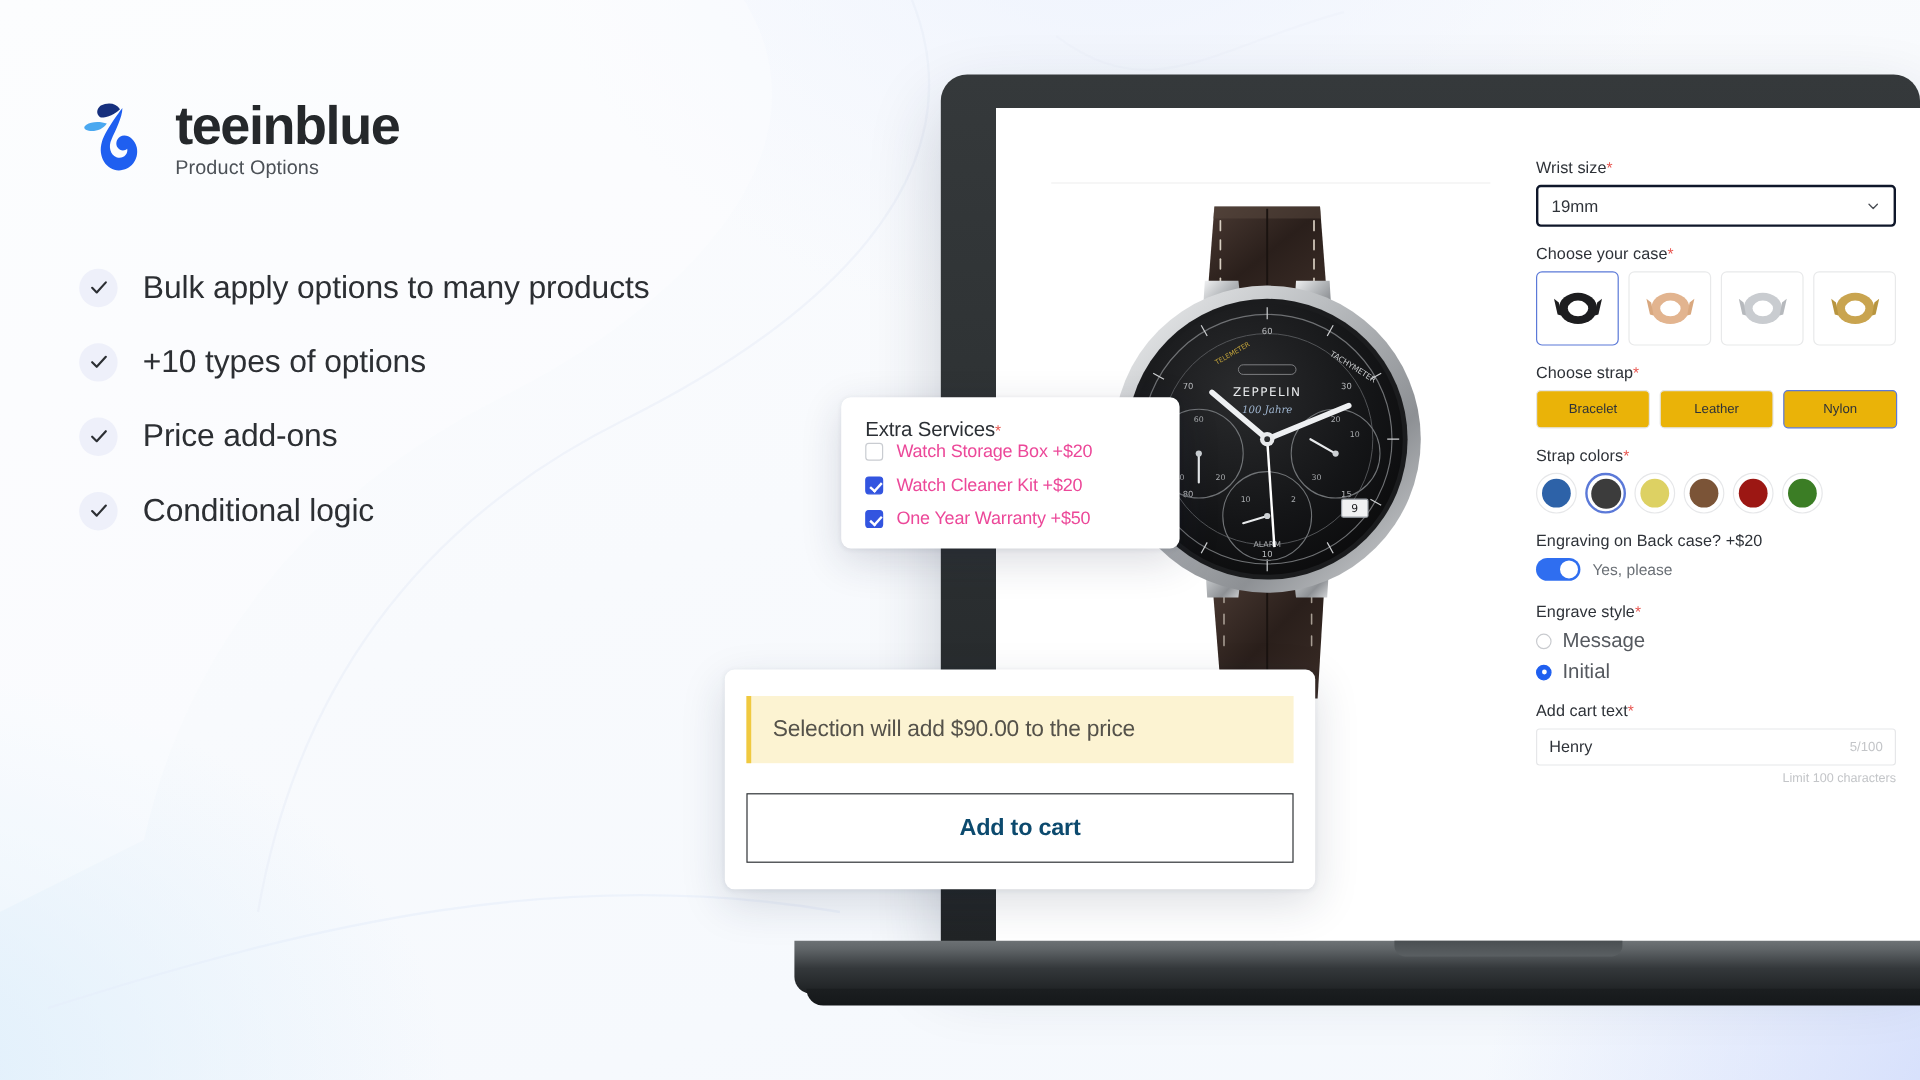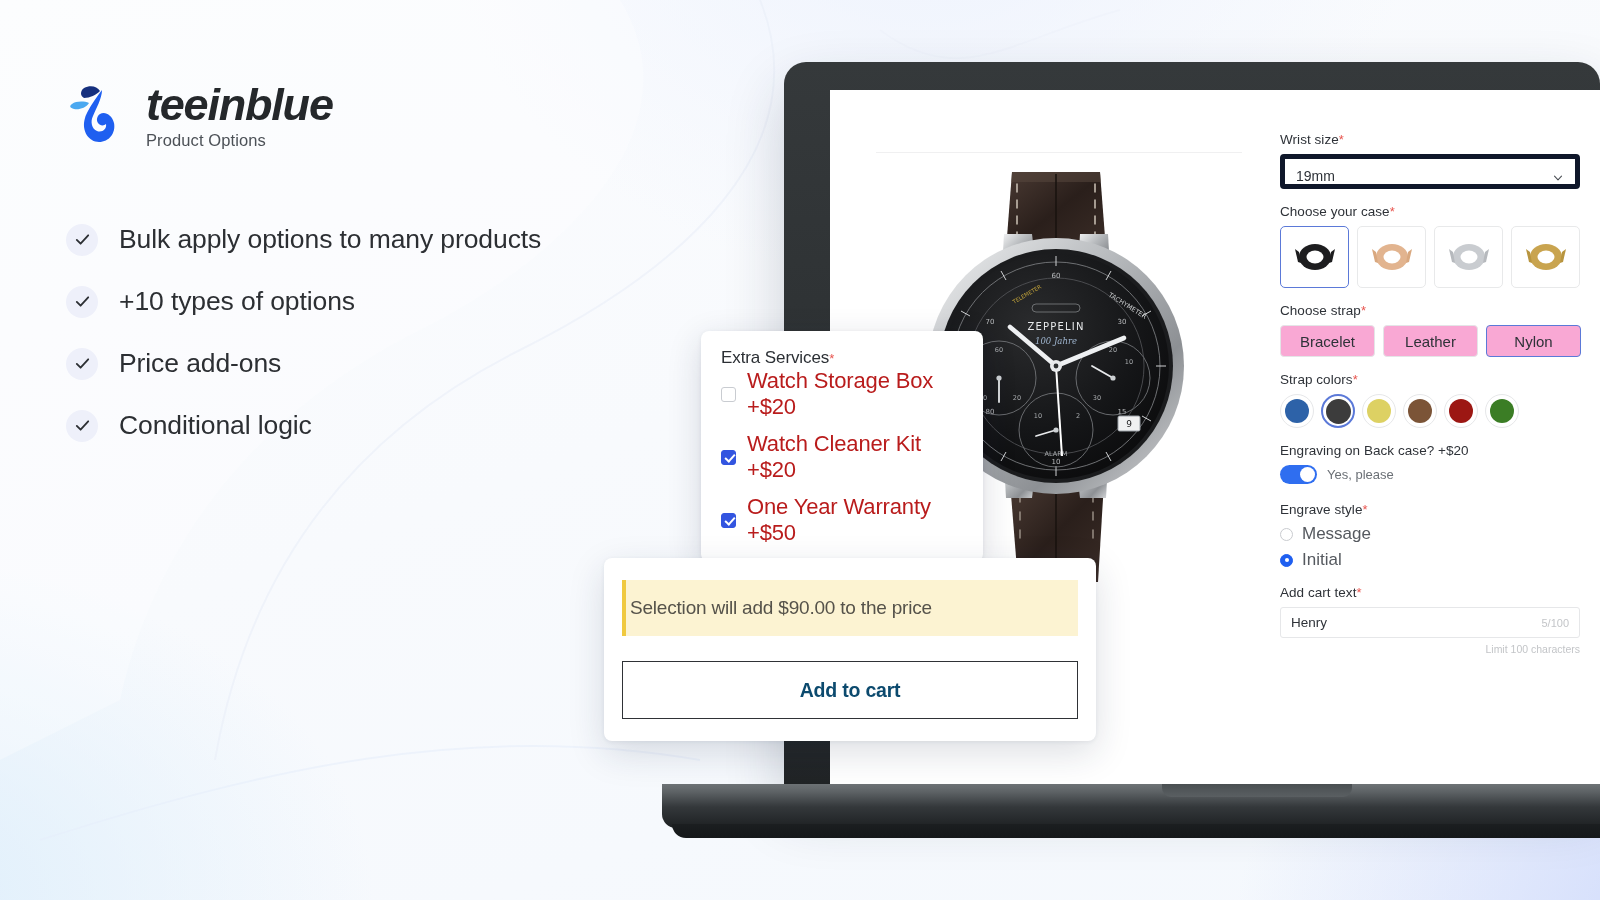--- a/index.html
+++ b/index.html
@@ -28,21 +28,21 @@
   #left-col {
     position: absolute; left: 66px; top: 80px; width: 620px; z-index: 6;
   }
 
   
   #brand { display: flex; align-items: center; gap: 14px; }
   #brand-mark { width: 66px; height: 62px; flex: 0 0 auto; }
   #brand-text { padding-top: 2px; }
   #brand-name {
     font-size: 45px; font-weight: 700; color: #25282b;
-    letter-spacing: -1.2px; line-height: 1.02; font-style: italic;
+    letter-spacing: -1.2px; line-height: 1.02;
   }
   #brand-tagline {
     font-size: 16.5px; color: #4c5157; letter-spacing: .1px;
     margin-top: 3px; font-weight: 400;
   }
 
   
   #headline { margin-top: 114px; }
   .headline-line {
     font-size: 62px; font-weight: 700; letter-spacing: -.6px;
@@ -119,43 +119,43 @@
     width: 340px; padding: 42px 18px 0 0;
     position: relative;
   }
   .opt-label {
     font-size: 13.5px; color: #2e3238; font-weight: 400;
     margin-bottom: 7px; letter-spacing: .05px;
   }
   .req { color: #e8554f; font-size: 13px; }
 
   .select-box {
-    width: 300px; height: 35px; border: 5px solid #0f172a; border-radius: 4px;
-    background: #fff; display: flex; align-items: flex-end;
+    width: 300px; height: 35px; border: 2px solid #0f172a; border-radius: 4px;
+    background: #fff; display: flex; align-items: center;
     padding: 0 11px; justify-content: space-between;
   }
   .select-value { font-size: 14px; color: #2e3238; }
   .chev { width: 12px; height: 12px; }
 
   .opt-group { margin-bottom: 15px; }
 
   
   .case-row { display: flex; gap: 8px; }
   .case-tile {
     width: 69px; height: 62px; border: 1px solid #e8e9ea; border-radius: 5px;
     background: #fff; display: flex; align-items: center; justify-content: center;
   }
   .case-tile.selected { border-color: #5b79d8; }
 
   
   .strap-row { display: flex; gap: 8px; }
   .strap-btn {
     width: 95px; height: 32px; border: 1px solid #e4e5e7; border-radius: 4px;
-    background: #f9a8d4; display: flex; align-items: center; justify-content: center;
-    font-size: 15px; color: #2e3238;
+    background: #eab308; display: flex; align-items: center; justify-content: center;
+    font-size: 11px; color: #2e3238;
   }
   .strap-btn.selected { border-color: #5b79d8; }
 
   
   .color-row { display: flex; gap: 7px; }
   .color-swatch {
     width: 34px; height: 34px; border-radius: 50%;
     border: 1px solid #e6e7e9; background: #fff;
     display: flex; align-items: center; justify-content: center;
   }
@@ -216,32 +216,32 @@
   .cbox {
     width: 15px; height: 15px; border-radius: 3px; border: 1px solid #c9ccd1;
     background: #fff; flex: 0 0 auto; position: relative;
   }
   .cbox.checked { background: #3355e0; border-color: #3355e0; }
   .cbox.checked::after {
     content: ""; position: absolute; left: 4.6px; top: 1.7px;
     width: 4px; height: 8px; border: solid #fff; border-width: 0 2px 2px 0;
     transform: rotate(42deg);
   }
-  .check-label { font-size: 22px; color: #b91c1c; letter-spacing: -.15px; }
+  .check-label { font-size: 15px; color: #ec4899; letter-spacing: -.15px; }
 
   
   #cart-card {
     position: absolute; left: 604px; top: 558px; width: 492px;
     background: #fff; border-radius: 8px;
     box-shadow: 0 12px 36px rgba(28,40,70,.15), 0 1px 4px rgba(28,40,70,.07);
     padding: 22px 18px 22px 18px; z-index: 9;
   }
   #price-banner {
     height: 56px; background: #fcf3d2; border-left: 4px solid #f0c93f;
-    display: flex; align-items: center; padding-left: 4px;
+    display: flex; align-items: center; padding-left: 18px;
   }
   #price-banner-text { font-size: 19px; color: #55524a; letter-spacing: -.2px; }
   #add-to-cart {
     margin-top: 25px; height: 58px; border: 1.6px solid #2f3236; background: #fff;
     display: flex; align-items: center; justify-content: center;
   }
   #add-to-cart-label {
     font-size: 19.5px; color: #0c4a6e; font-weight: 700; letter-spacing: -.2px;
   }
 </style>

